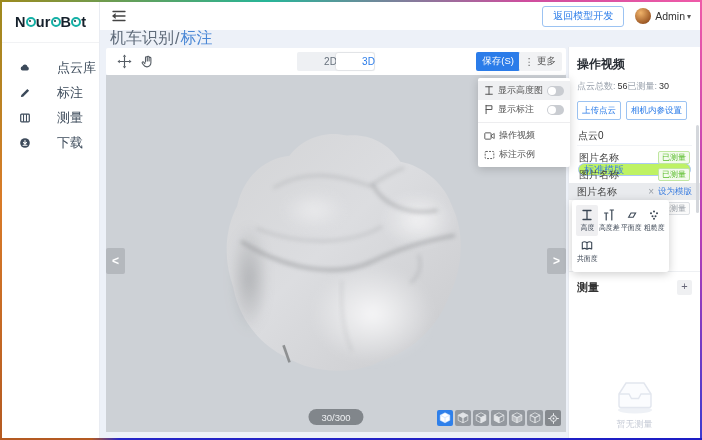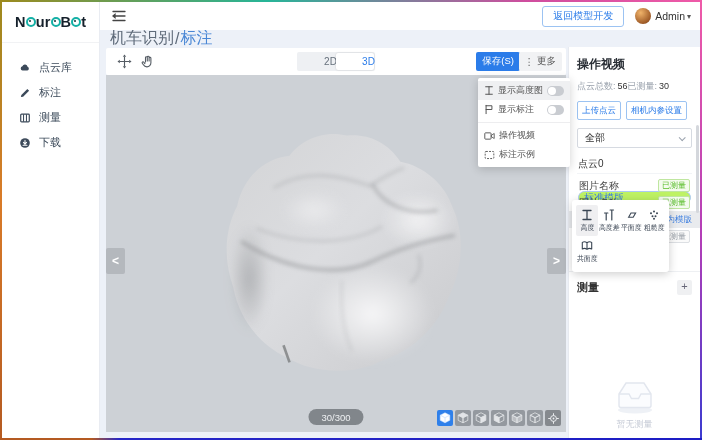--- a/index.html
+++ b/index.html
@@ -17,21 +17,21 @@
     background:linear-gradient(180deg,#9d8a1e,#d97b28 45%,#b45a22 100%);}
 
   .app{position:absolute;left:2px;top:2px;width:698px;height:436px;background:#edf1f8;overflow:hidden;}
 
   
   .sidebar{position:absolute;left:0;top:0;width:98px;height:100%;background:#fff;border-right:1px solid #e9ecf2;z-index:5;}
   .logo{height:41px;display:flex;align-items:center;padding-left:13px;font-weight:800;font-size:14.5px;color:#15202b;border-bottom:1px solid #f1f2f4;letter-spacing:.2px;}
   .gear{width:10px;height:10px;border:2px solid #14b0a6;border-radius:50%;display:inline-block;position:relative;vertical-align:-1px;}
   .gear::after{content:"";position:absolute;left:1px;top:1px;width:2px;height:2px;background:#16333d;border-radius:50%;}
   .nav{padding-top:12px;}
-  .nav-item{height:25px;display:flex;align-items:center;padding-left:17px;font-size:11px;color:#3c4a5a;gap:8px;cursor:pointer;}
+  .nav-item{height:25px;display:flex;align-items:center;padding-left:17px;font-size:13px;color:#3c4a5a;gap:26px;cursor:pointer;}
   .nav-item svg{flex:none;}
 
   
   .topbar{position:absolute;left:98px;top:0;width:600px;height:28px;background:#fff;display:flex;align-items:center;padding:0 9px 0 12px;z-index:4;}
   .tb-space{flex:1;}
   .back-btn{font-size:10px;color:#2b7ce9;border:1px solid #9cc3f2;border-radius:3px;padding:2.5px 10px;background:#fff;margin-right:11px;cursor:pointer;}
   .avatar{width:16px;height:16px;border-radius:50%;background:radial-gradient(circle at 35% 30%,#f0b36a,#a05c28 70%,#6a3a16);margin-right:4px;}
   .admin{font-size:10.5px;color:#333;display:flex;align-items:center;gap:2px;cursor:pointer;}
   .caret{font-size:8px;color:#555;}
 
@@ -304,24 +304,20 @@
     <div class="panel">
       <div class="p-title">操作视频</div>
       <div class="stats">
         <span><span>点云总数:</span><b>56</b></span>
         <span><span>已测量:</span><b>30</b></span>
       </div>
       <div class="p-btns">
         <div class="p-btn">上传点云</div>
         <div class="p-btn">相机内参设置</div>
       </div>
-      <div class="select">
-        <span>全部</span>
-        <span class="chev-dn"></span>
-      </div>
       <div class="group-row">
         <span>点云0</span>
         <span class="tag-blue">标准模版</span>
       </div>
       <div class="li" style="margin-top:3px;">
         <span>图片名称</span>
         <span class="tag-green">已测量</span>
       </div>
       <div class="li">
         <span>图片名称</span>

